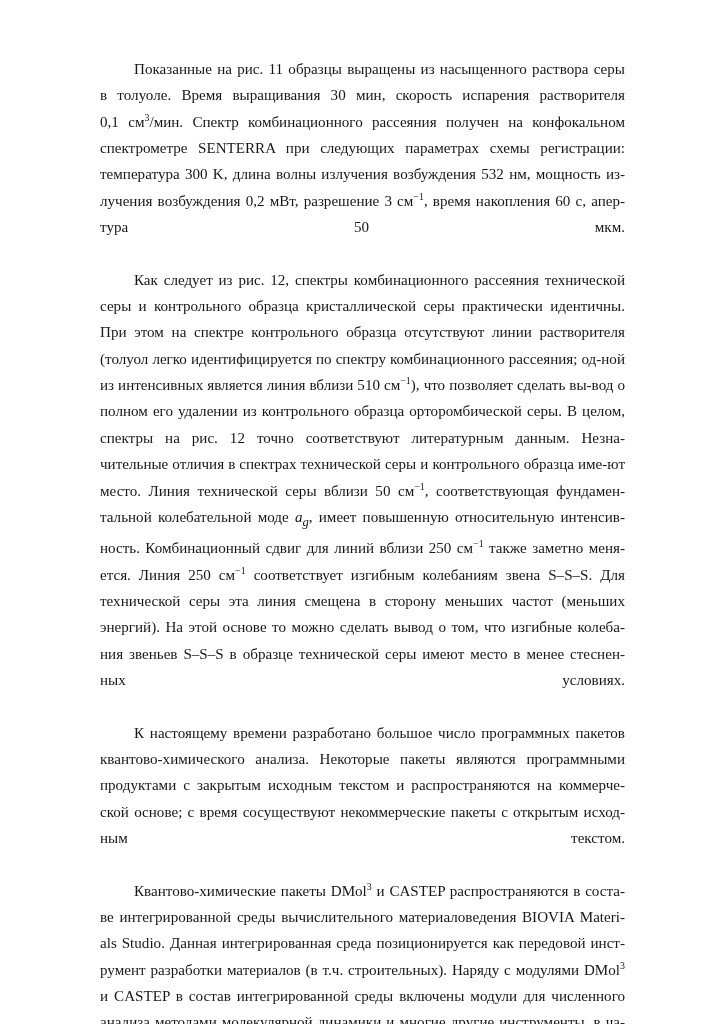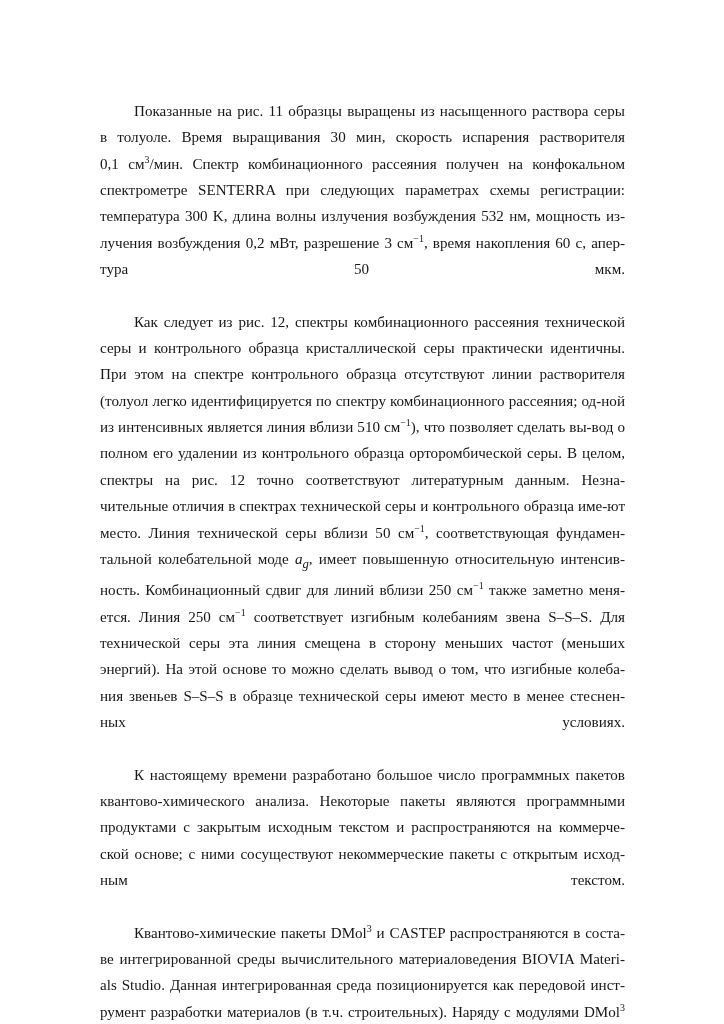--- a/index.html
+++ b/index.html
@@ -15,21 +15,21 @@
     color: #171717;
     overflow: hidden;
   }
 
   .page {
     position: relative;
     width: 724px;
     height: 1024px;
     background: #ffffff;
     box-sizing: border-box;
-    padding: 98px 99px 0 100px;
+    padding: 56px 99px 0 100px;
     border-radius: 13px;
   }
 
   .body-text {
     font-size: 15.1px;
     line-height: 26.35px;
     text-align: justify;
     text-justify: inter-word;
     hyphens: manual;
     -webkit-hyphens: manual;
@@ -65,18 +65,18 @@
 </head>
 <body>
 
 <div class="page">
   <div class="body-text">
 
     <p class="para">Показанные на рис. 11 образцы выращены из насыщенного раствора серы в&nbsp;толуоле. Время выращивания 30 мин, скорость испарения растворителя 0,1&nbsp;см<sup>3</sup>/мин. Спектр комбинационного рассеяния получен на конфокальном спектрометре SENTERRA при следующих параметрах схемы регистрации: температура 300 K, длина волны излучения возбуждения 532 нм, мощность из-лучения возбуждения 0,2 мВт, разрешение 3 см<sup>−1</sup>, время накопления 60 с, апер-тура 50 мкм.</p>
 
     <p class="para">Как следует из рис. 12, спектры комбинационного рассеяния технической серы и контрольного образца кристаллической серы практически идентичны. При этом на спектре контрольного образца отсутствуют линии растворителя (толуол легко идентифицируется по спектру комбинационного рассеяния; од-ной из интенсивных является линия вблизи 510 см<sup>−1</sup>), что позволяет сделать вы-вод о полном его удалении из контрольного образца орторомбической серы. В целом, спектры на рис. 12 точно соответствуют литературным данным. Незна-чительные отличия в спектрах технической серы и контрольного образца име-ют место. Линия технической серы вблизи 50 см<sup>−1</sup>, соответствующая фундамен-тальной колебательной моде <span class="ital">a</span><sub class="ital">g</sub>, имеет повышенную относительную интенсив-ность. Комбинационный сдвиг для линий вблизи 250 см<sup>−1</sup> также заметно меня-ется. Линия 250 см<sup>−1</sup> соответствует изгибным колебаниям звена <span class="nowrap">S–S–S</span>. Для технической серы эта линия смещена в сторону меньших частот (меньших энергий). На этой основе то можно сделать вывод о том, что изгибные колеба-ния звеньев <span class="nowrap">S–S–S</span> в образце технической серы имеют место в менее стеснен-ных условиях.</p>
 
-    <p class="para">К настоящему времени разработано большое число программных пакетов квантово-химического анализа. Некоторые пакеты являются программными продуктами с закрытым исходным текстом и распространяются на коммерче-ской основе; с ними сосуществуют некоммерческие пакеты с открытым исход-ным текстом.</p>
+    <p class="para">К настоящему времени разработано большое число программных пакетов квантово-химического анализа. Некоторые пакеты являются программными продуктами с закрытым исходным текстом и распространяются на коммерче-ской основе; с время сосуществуют некоммерческие пакеты с открытым исход-ным текстом.</p>
 
     <p class="para">Квантово-химические пакеты DMol<sup>3</sup> и CASTEP распространяются в соста-ве интегрированной среды вычислительного материаловедения BIOVIA Materi-als Studio. Данная интегрированная среда позиционируется как передовой инст-румент разработки материалов (в т.ч. строительных). Наряду с модулями DMol<sup>3</sup> и CASTEP в состав интегрированной среды включены модули для численного анализа методами молекулярной динамики и многие другие инструменты, в ча-стности – средства визуализации, подготовки расчетных заданий и постобра-</p>
 
   </div>
 </div>
 
 </body></html>

